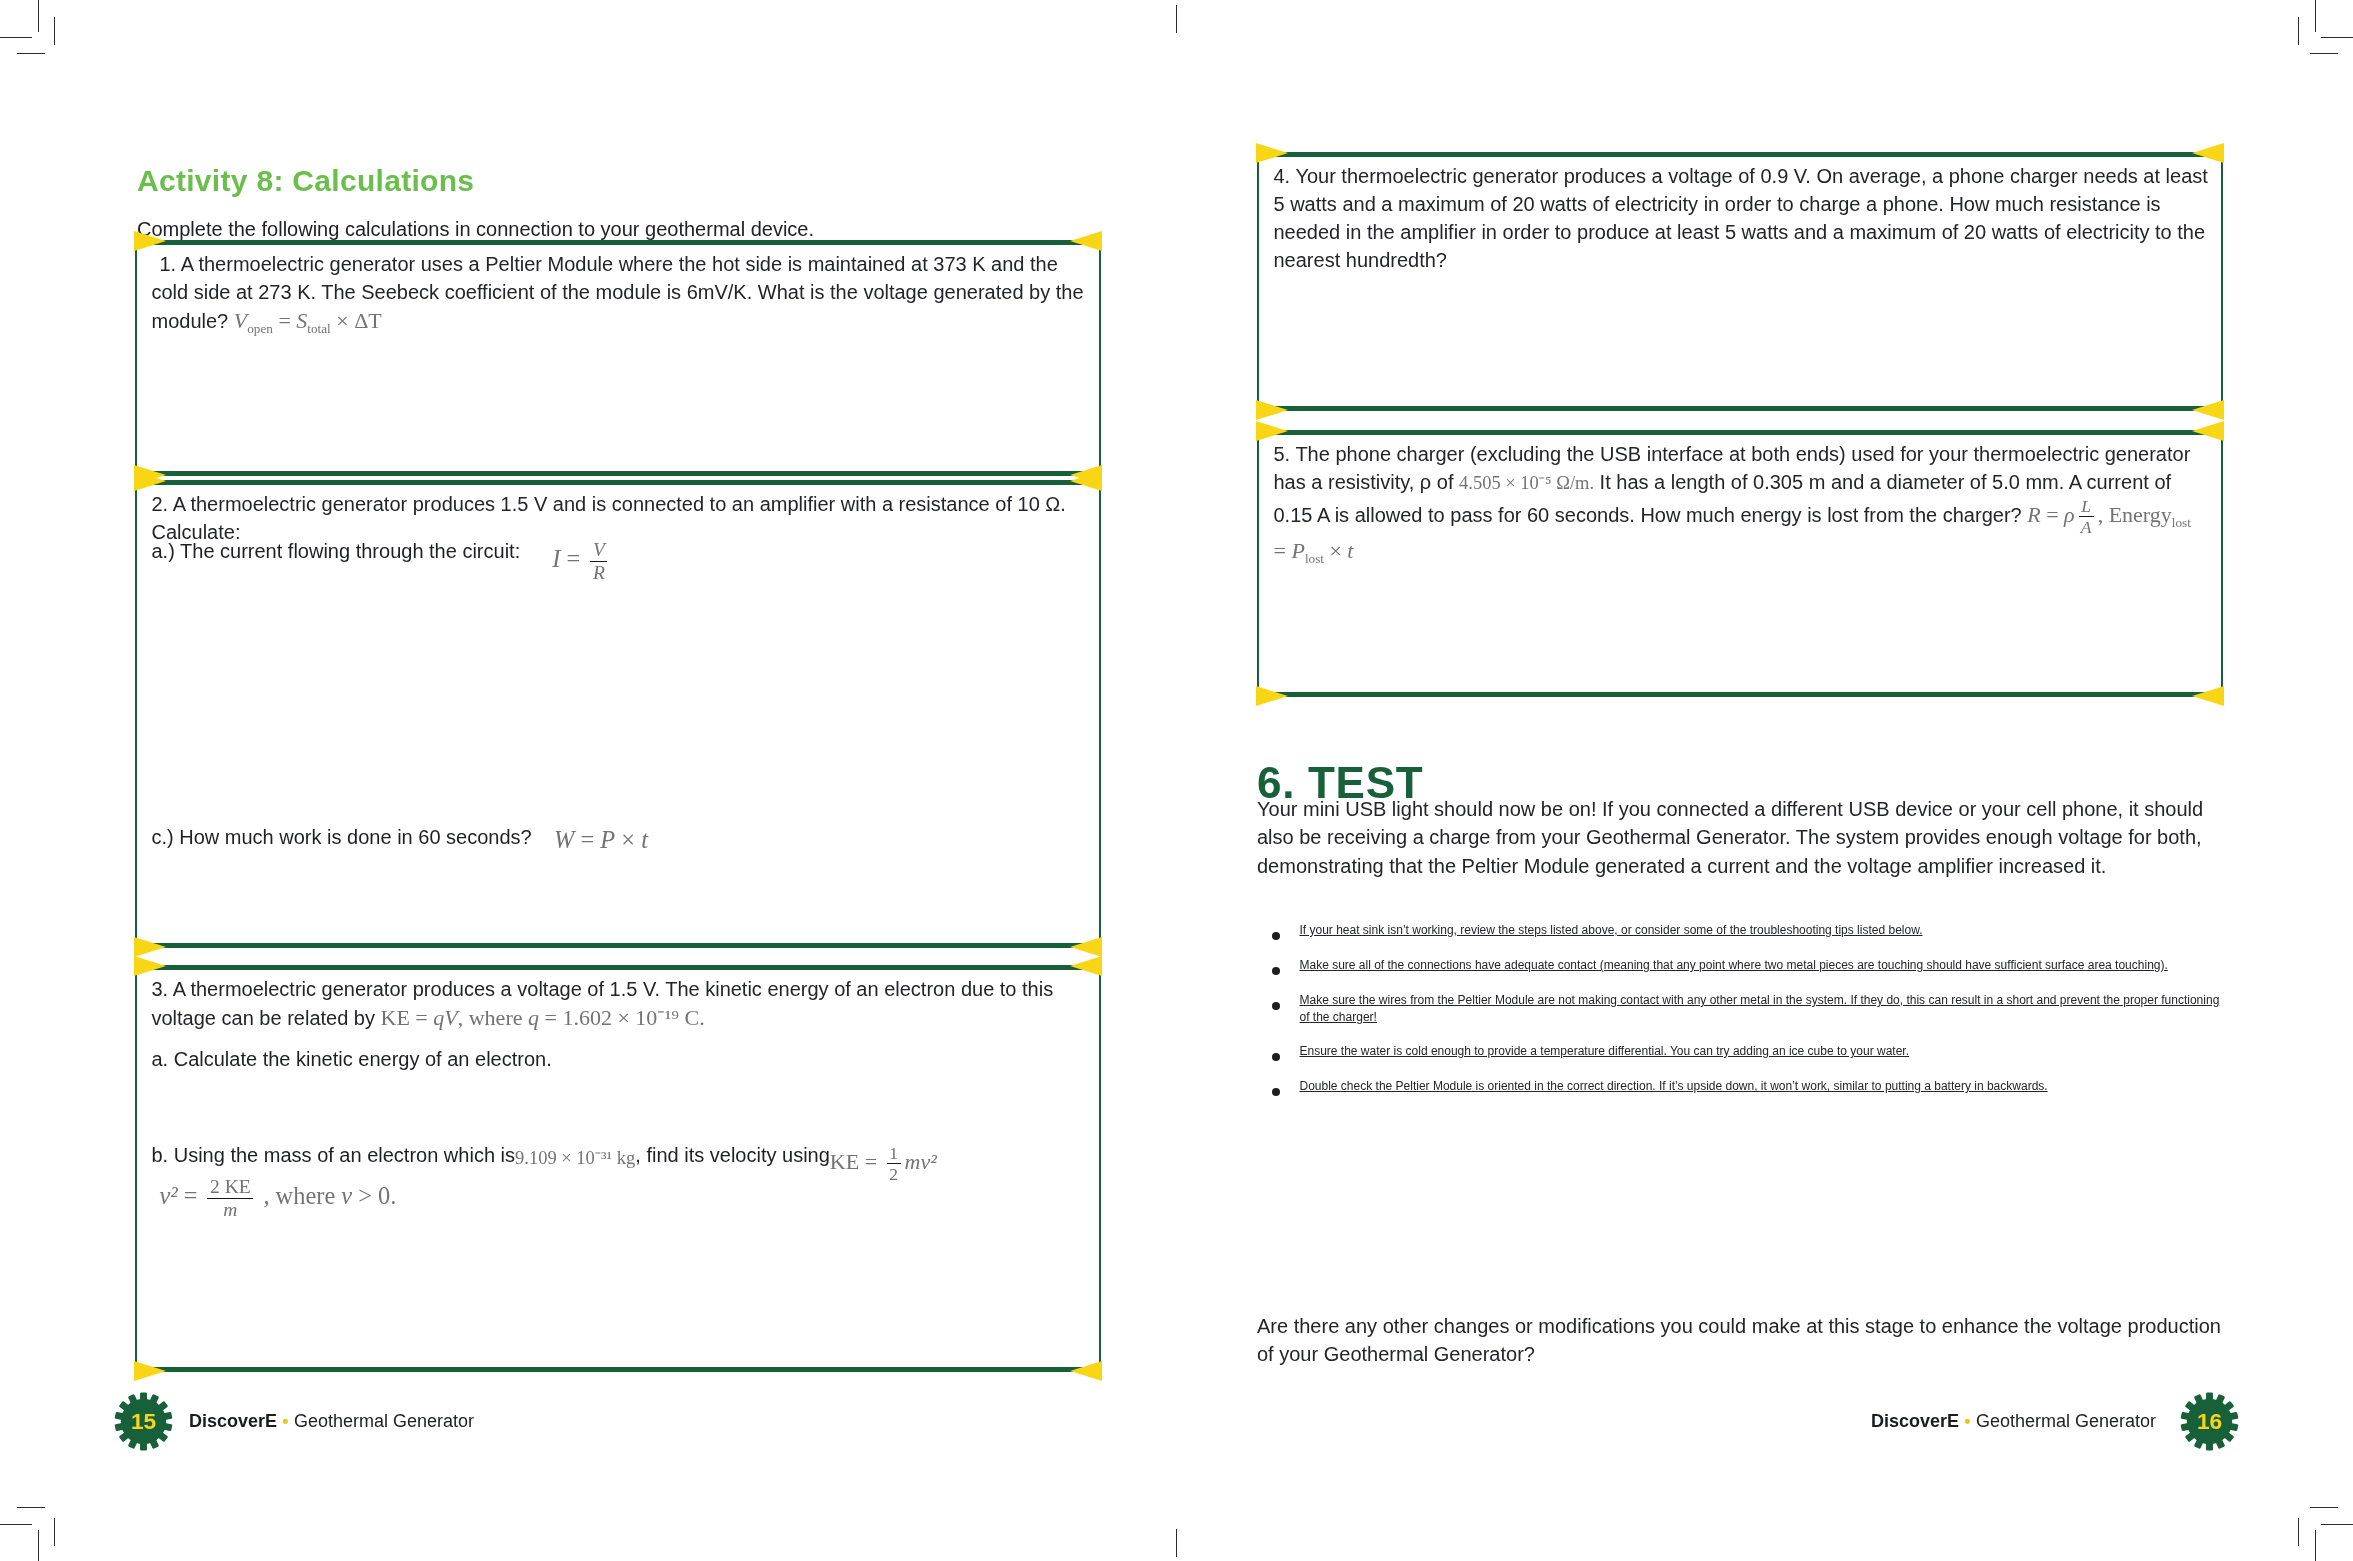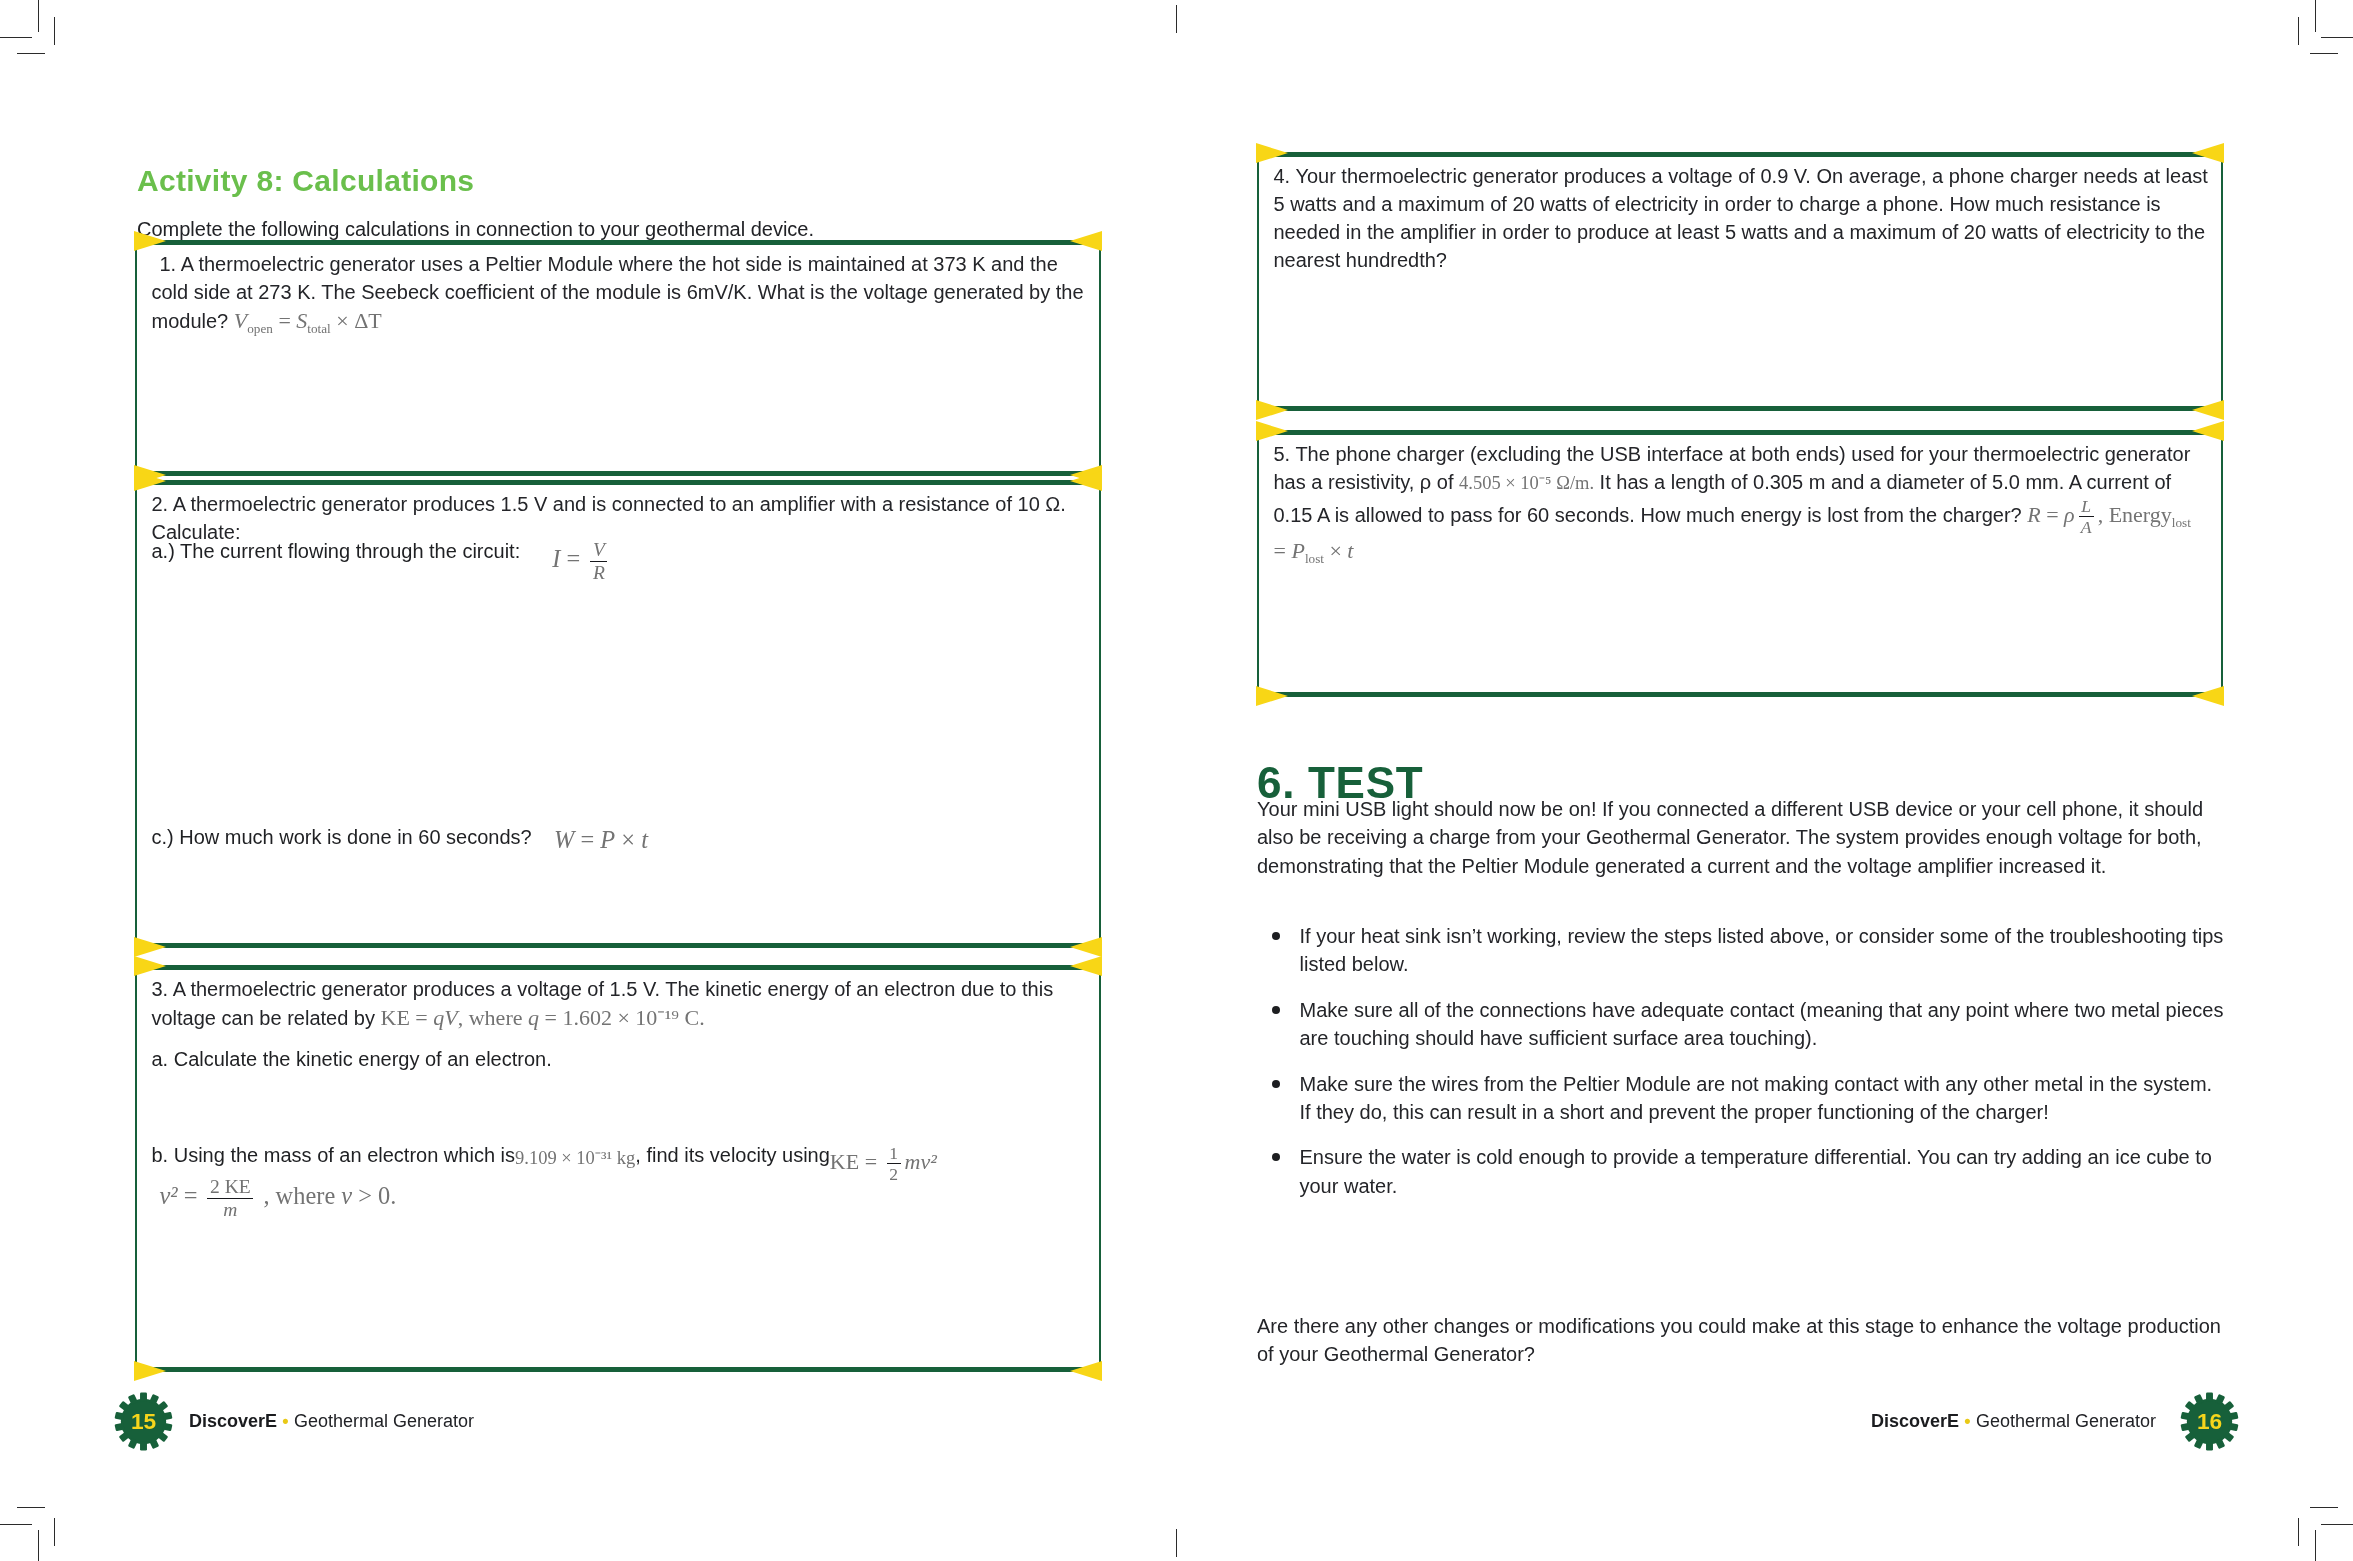--- a/index.html
+++ b/index.html
@@ -30,21 +30,21 @@
   .math .it{font-style:italic;}
   .math sub{font-size:.6em;}
   .math.lg{font-size:24.4px;}
   .math.md{font-size:22px;}
   .frac{display:inline-flex;flex-direction:column;align-items:center;vertical-align:middle;line-height:1.05;margin:0 4px;font-size:.8em;}
   .frac .fnum{border-bottom:1.3px solid #17181c;padding:0 2.6px 0.7px;}
   .frac .fden{padding-top:0.7px;}
   
   .para{position:absolute;margin:0;font-size:20px;line-height:1.42;color:#242529;}
   .bullets{position:absolute;left:1257px;top:922px;width:969px;margin:0;padding:0;list-style:none;}
-  .bullets li{display:flex;margin:0 0 17px 0;font-size:20px;line-height:1.42;color:#242529;}
+  .bullets li{display:flex;margin:0 0 17px 0;font-size:12px;line-height:1.42;color:#242529;text-decoration:underline;}
   .bullets .dot{flex:0 0 auto;width:8px;height:8px;border-radius:50%;background:#1d1e21;margin:10px 20px 0 14.5px;}
   
   .footer-text{position:absolute;top:1411px;font-size:18px;color:#222327;white-space:nowrap;}
   .footer-text .brand{font-weight:bold;color:#1b1c1f;}
   .footer-text .sep{color:#e9c916;font-weight:bold;padding:0 5.3px;}
   .gear{position:absolute;width:63px;height:63px;}
   .gear text{font-family:"Liberation Sans",sans-serif;font-weight:bold;font-size:36px;fill:#f6d51c;}
 </style>
 </head>
 <body>
@@ -182,20 +182,24 @@
       <span>Make sure all of the connections have adequate contact (meaning that any point where two metal pieces are touching should have sufficient surface area touching).</span>
     </li>
   <li>
       <span class="dot"></span>
       <span>Make sure the wires from the Peltier Module are not making contact with any other metal in the system. If they do, this can result in a short and prevent the proper functioning of the charger!</span>
     </li>
   <li>
       <span class="dot"></span>
       <span>Ensure the water is cold enough to provide a temperature differential. You can try adding an ice cube to your water.</span>
     </li>
+  <li>
+      <span class="dot"></span>
+      <span>Double check the Peltier Module is oriented in the correct direction. If it’s upside down, it won’t work, similar to putting a battery in backwards.</span>
+    </li>
 </ul>
 
 <p class="para" style="left:1257px;top:1312px;width:969px">Are there any other changes or modifications you could make at this stage to enhance the voltage production of your Geothermal Generator?</p>
 
 <div class="footer-text" style="right:198px">
   <span class="brand">DiscoverE</span><span class="sep">•</span><span>Geothermal Generator</span>
 </div>
 <svg class="gear" style="left:2178px;top:1390px" viewBox="-50 -50 100 100">
   <g fill="#17603a">
     <circle r="36"></circle>

